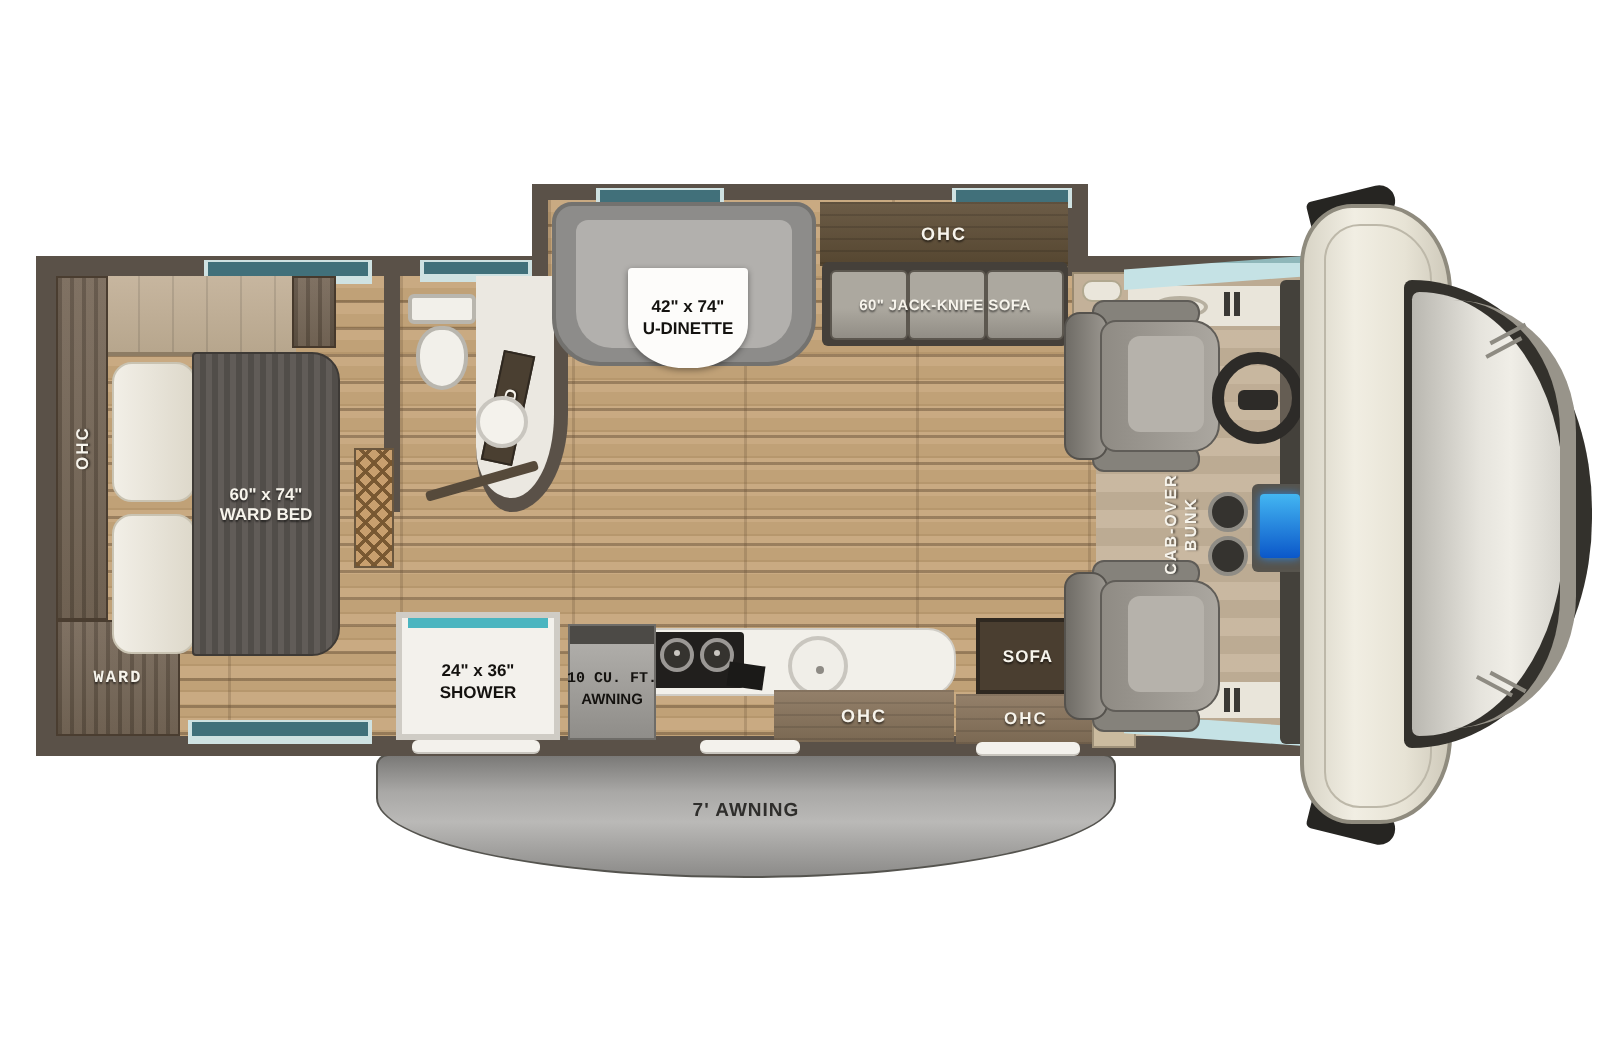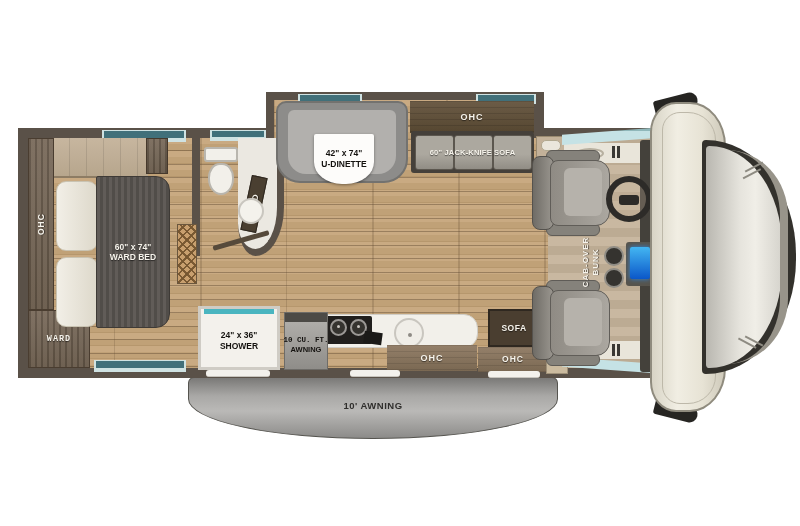--- a/index.html
+++ b/index.html
@@ -61,21 +61,21 @@
            box-shadow:-5px 5px 0 #8e8b82; }
 </style>
 </head>
 <body>
 
 <div class="fp">
 
   <div class="a" style="left:188px;top:377px;width:370px;height:62px;border-radius:6px 6px 50% 50% / 6px 6px 40px 40px;
               background:linear-gradient(180deg,#7a7977 0,#a9a8a6 30%,#bab9b7 55%,#8c8b89 100%);
               border:1px solid #55544f;">
-    <div class="a dlbl" style="left:0;top:22px;width:100%;font-size:9.5px;letter-spacing:.5px;color:#2f2e2c;">10' AWNING</div>
+    <div class="a dlbl" style="left:0;top:22px;width:100%;font-size:9.5px;letter-spacing:.5px;color:#2f2e2c;">7' AWNING</div>
   </div>
 
   <div class="a wall" style="left:18px;top:128px;width:648px;height:250px;"></div>
   <div class="a wall" style="left:266px;top:92px;width:278px;height:46px;"></div>
 
   <div class="a wood" style="left:28px;top:138px;width:520px;height:230px;"></div>
   <div class="a wood" style="left:274px;top:100px;width:260px;height:40px;"></div>
   <div class="a cabfloor" style="left:548px;top:138px;width:106px;height:230px;"></div>
 
   <div class="a win" style="left:102px;top:130px;width:84px;height:12px;">

